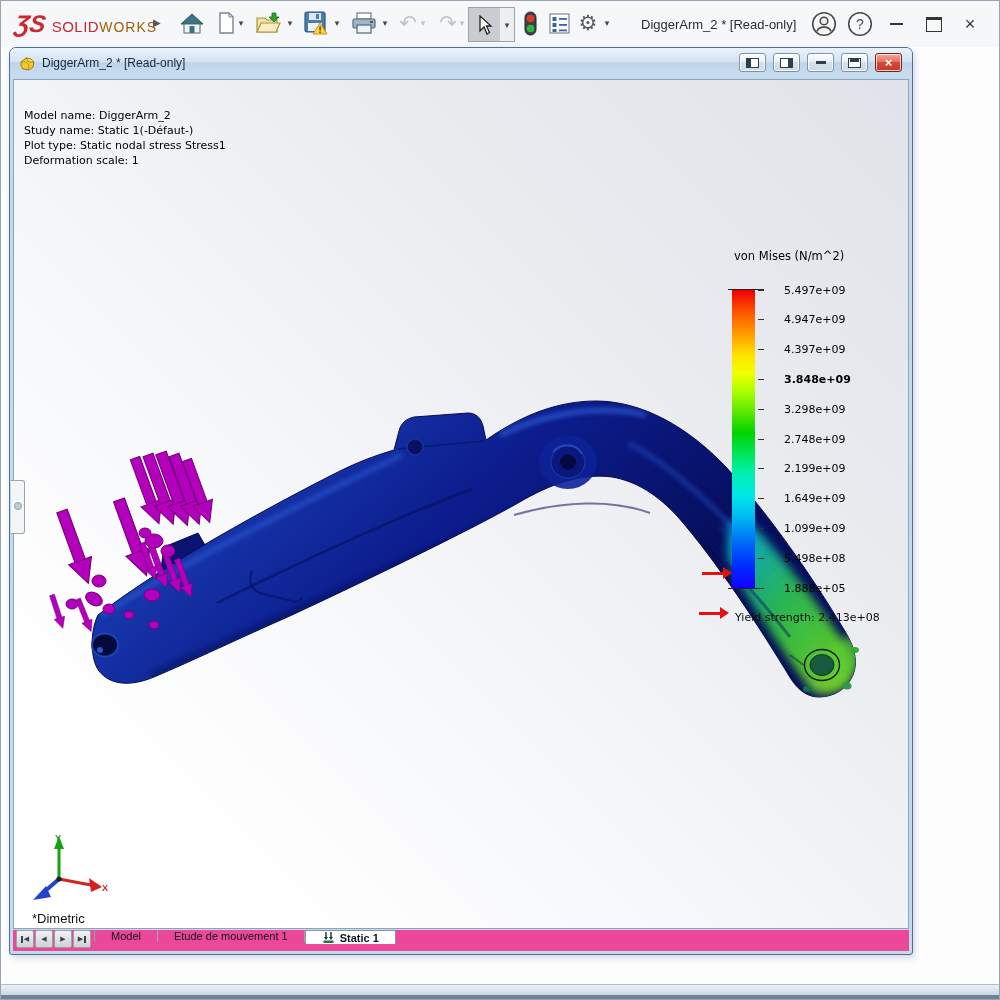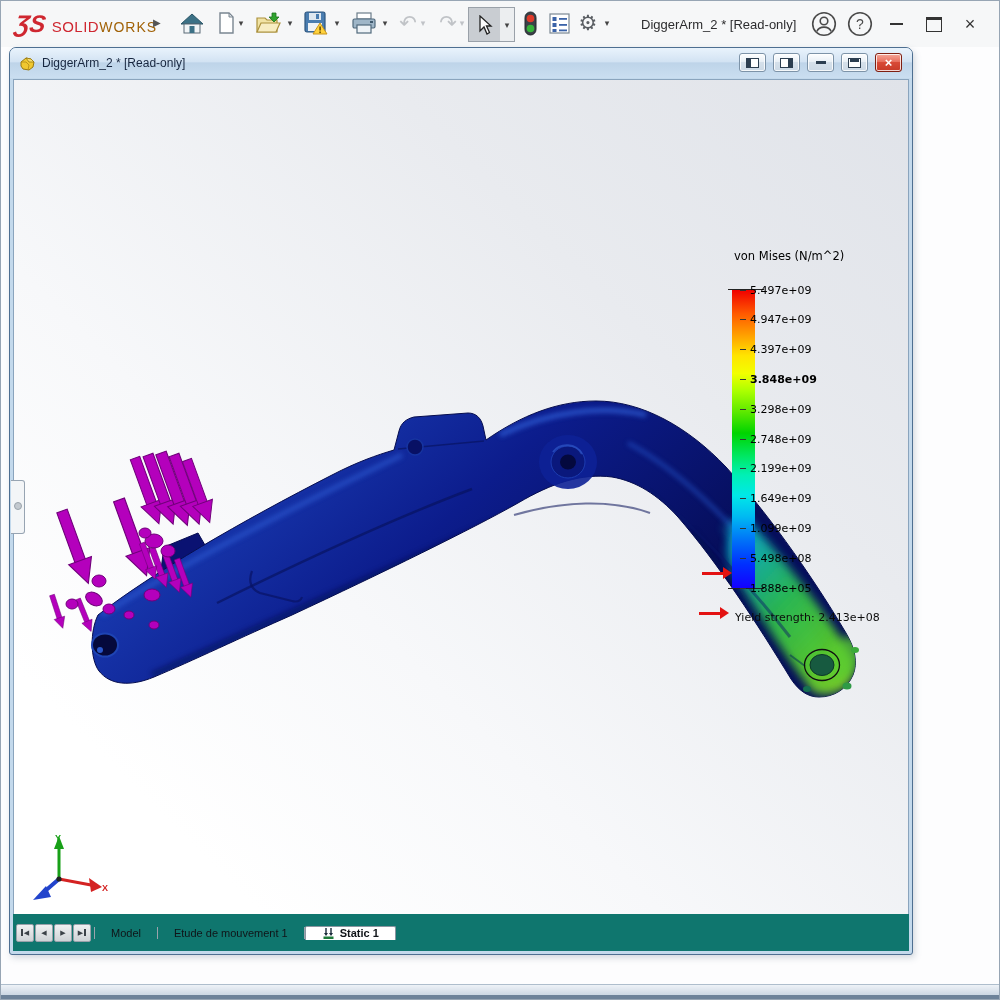--- a/index.html
+++ b/index.html
@@ -48,31 +48,31 @@
   
   .model-info{position:absolute;left:10px;top:28px;font-family:"DejaVu Sans",sans-serif;font-size:11px;color:#000;line-height:15px;white-space:nowrap;}
   .view-label{position:absolute;left:18px;top:831px;font-size:13px;font-weight:normal;color:#111;}
   
   .legend{position:absolute;left:688px;top:169px;width:205px;height:420px;font-family:"DejaVu Sans",sans-serif;}
   .ltitle{position:absolute;left:32px;top:0px;font-size:11.5px;color:#000;white-space:nowrap;}
   .lbar{position:absolute;left:30px;top:41px;width:23px;height:298px;
         background:linear-gradient(#f00000 0%,#ff5a00 8%,#ffa800 16%,#ffe400 22%,#f2ff00 28%,#aaff00 34%,#5ce800 41%,#00d400 48%,#00e866 56%,#00f0b4 62%,#00e8e8 69%,#00baf2 76%,#0072f8 84%,#0030ff 92%,#1400ff 100%);}
   .ltick-top{position:absolute;left:26px;top:40px;width:36px;border-top:1.5px solid #222;}
   .ltick-bot{position:absolute;left:26px;top:339px;width:36px;border-top:1.5px solid #222;}
-  .lrow{position:absolute;left:38px;height:14px;display:flex;align-items:center;gap:4px;font-size:11px;color:#000;white-space:nowrap;}
+  .lrow{position:absolute;left:56px;height:14px;display:flex;align-items:center;gap:20px;font-size:11px;color:#000;white-space:nowrap;}
   .lrow .tick{width:6px;height:0;border-top:1.5px solid #333;}
   .rarrow{position:absolute;width:32px;height:12px;}
   .rarrow .shaft{position:absolute;left:0;top:5px;width:22px;height:2.5px;background:#e31212;}
   .rarrow .head{position:absolute;left:21px;top:0px;width:0;height:0;border-left:9px solid #e31212;border-top:6px solid transparent;border-bottom:6px solid transparent;}
   .yield{position:absolute;left:33px;top:362px;font-size:11px;color:#0c0c0c;white-space:nowrap;}
   
   .panel-handle{position:absolute;left:1px;top:432px;width:13px;height:52px;background:#f3f5f7;border:1px solid #97a4b2;border-left:none;border-radius:0 3px 3px 0;}
   .panel-handle .dot{position:absolute;left:3px;top:21px;width:6px;height:6px;border-radius:50%;background:#c3c9cf;border:1px solid #9aa3ab;}
   
-  .tabbar{position:absolute;left:3px;right:3px;bottom:3px;height:37px;background:#0f766e;display:flex;align-items:center;font-size:11px;}
+  .tabbar{position:absolute;left:3px;right:3px;bottom:3px;height:21px;background:#ec4899;display:flex;align-items:flex-start;font-size:11px;}
   .tab-nav{display:flex;align-items:center;gap:1px;padding:0 3px;}
   .navbtn{width:16px;height:16px;border:1px solid #99a1aa;border-radius:2px;background:linear-gradient(#f0f1f2,#cfd3d6);display:flex;align-items:center;justify-content:center;font-size:7px;color:#3c4248;gap:1px;}
   .navbtn .bar{width:2px;height:7px;background:#3c4248;}
   .tab{padding:0 16px;display:flex;align-items:center;gap:5px;border-right:1px solid #9aa3ac;color:#101418;}
   .tab.first{border-left:1px solid #9aa3ac;}
   .tab.active{background:#fff;font-weight:bold;border:1px solid #8b95a0;border-bottom:none;border-radius:2px 2px 0 0;}
   .tab-fill{width:205px;background:#fbfcfd;border-right:1px solid #b9c0c7;}
   
   .statusbar{position:absolute;left:0;right:0;bottom:0;height:15px;background:linear-gradient(#eef2f7,#ccd7e3);border-top:1px solid #aebdcc;border-bottom:4px solid #6d8299;box-sizing:border-box;}
 </style>
@@ -340,20 +340,26 @@
           <line x1="57" y1="876" x2="89" y2="882" stroke="#d42222" stroke-width="3"></line>
           <polygon points="87,875 89,889 100,884" fill="#d42222"></polygon>
           <line x1="57" y1="876" x2="42" y2="889" stroke="#2244cc" stroke-width="4"></line>
           <polygon points="44,883 49,894 31,897" fill="#2244cc"></polygon>
           <circle cx="57" cy="876" r="2.6" fill="#222"></circle>
           <text x="53" y="838" font-size="9" font-weight="bold" font-family="Liberation Sans,sans-serif" fill="#18a018" stroke="none" id="triadY">Y</text>
           <text x="100" y="888" font-size="9" font-weight="bold" font-family="Liberation Sans,sans-serif" fill="#d42222" stroke="none" id="triadX">X</text>
         </g>
       </svg>
 
+      <div class="model-info">
+        <div>Model name: DiggerArm_2</div>
+        <div>Study name: Static 1(-Défaut-)</div>
+        <div>Plot type: Static nodal stress Stress1</div>
+        <div>Deformation scale: 1</div>
+      </div>
 
       <div class="legend">
         <div class="ltitle">von Mises (N/m^2)</div>
         <div class="lbar"></div>
         <div class="ltick-top"></div>
         <div class="ltick-bot"></div>
         <div>
             <div class="lrow" style="top: 34px;">
               <span class="tick"></span>
               <span>5.497e+09</span>

